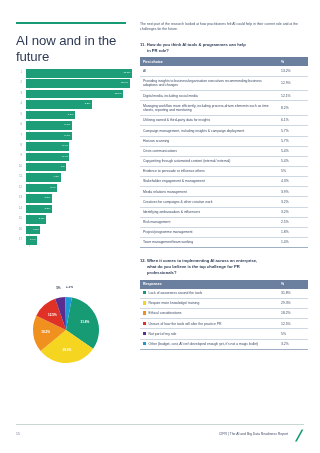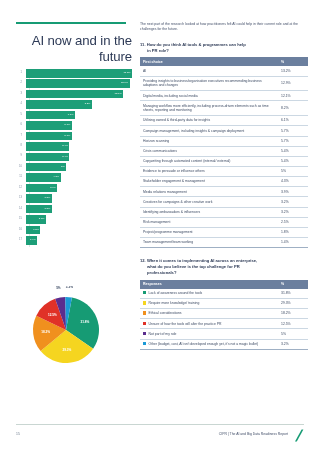--- a/index.html
+++ b/index.html
@@ -9,21 +9,21 @@
     font-family: "Liberation Sans", sans-serif;
     overflow: hidden;
   }
   .page { position: relative; width: 320px; height: 453px; background: #fff; }
 
   
   .left-col { position: absolute; left: 16px; top: 22px; width: 116px; }
   .accent-rule { width: 110px; height: 1.6px; background: #169b74; margin-bottom: 9px; }
   .page-title {
     font-size: 13.2px; line-height: 1.26; color: #2d3a56;
-    font-weight: 400; letter-spacing: -0.1px; text-align: right;
+    font-weight: 400; letter-spacing: -0.1px;
   }
 
   
   .bar-chart { position: absolute; left: 12px; top: 69px; width: 120px; height: 180px; }
   .bar-axis {
     position: absolute; left: 17px; top: 0; bottom: 2px;
     width: 1px; background: #dfe7e4;
   }
   .bar-row { display: flex; align-items: center; height: 8.55px; margin-bottom: 1.9px; }
   .bar-idx {

